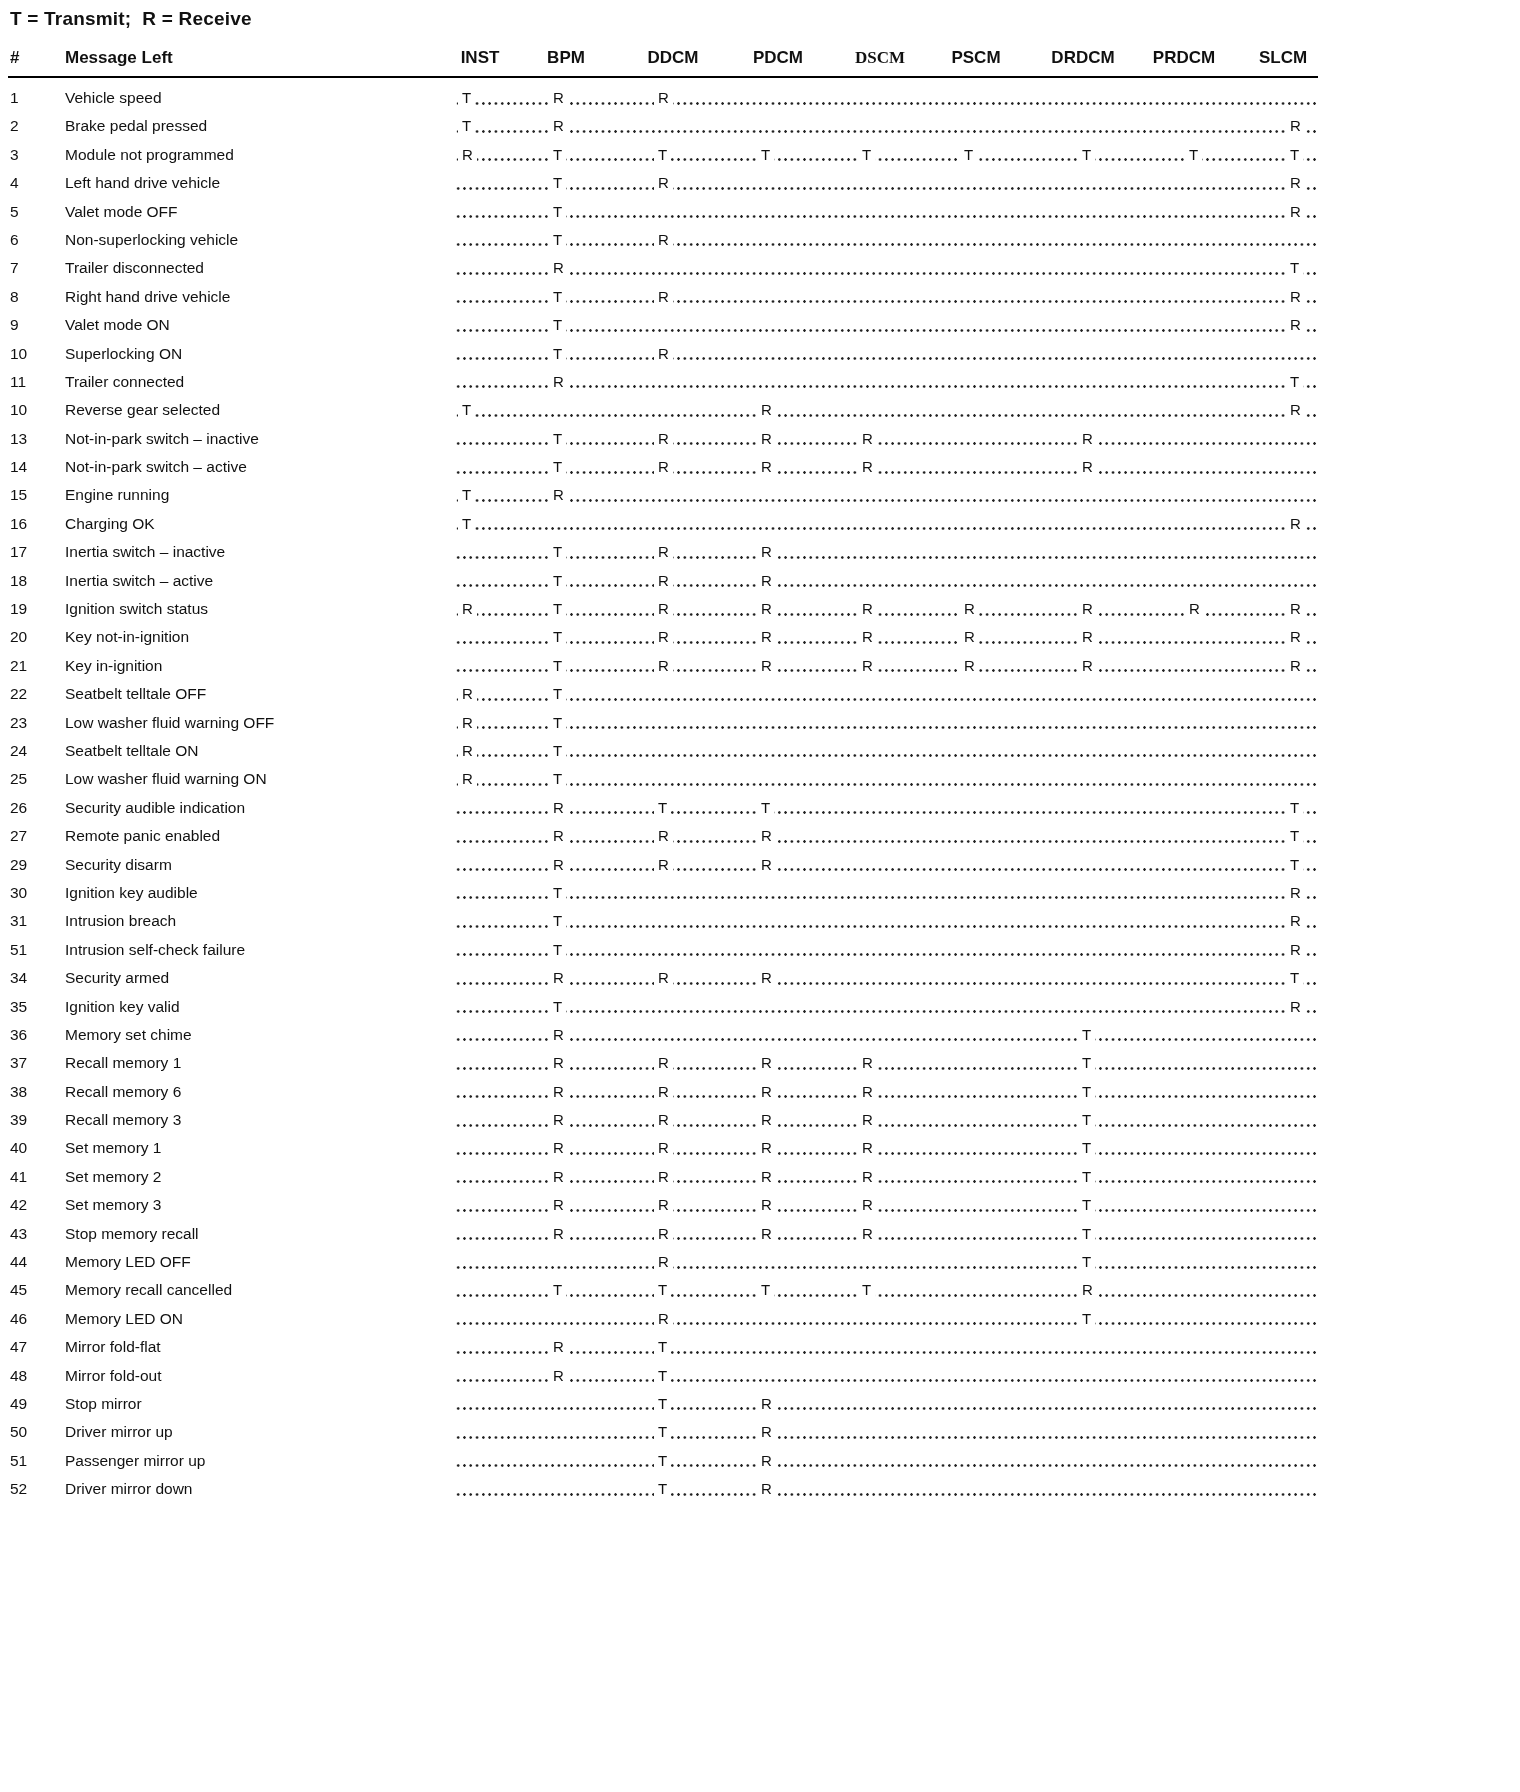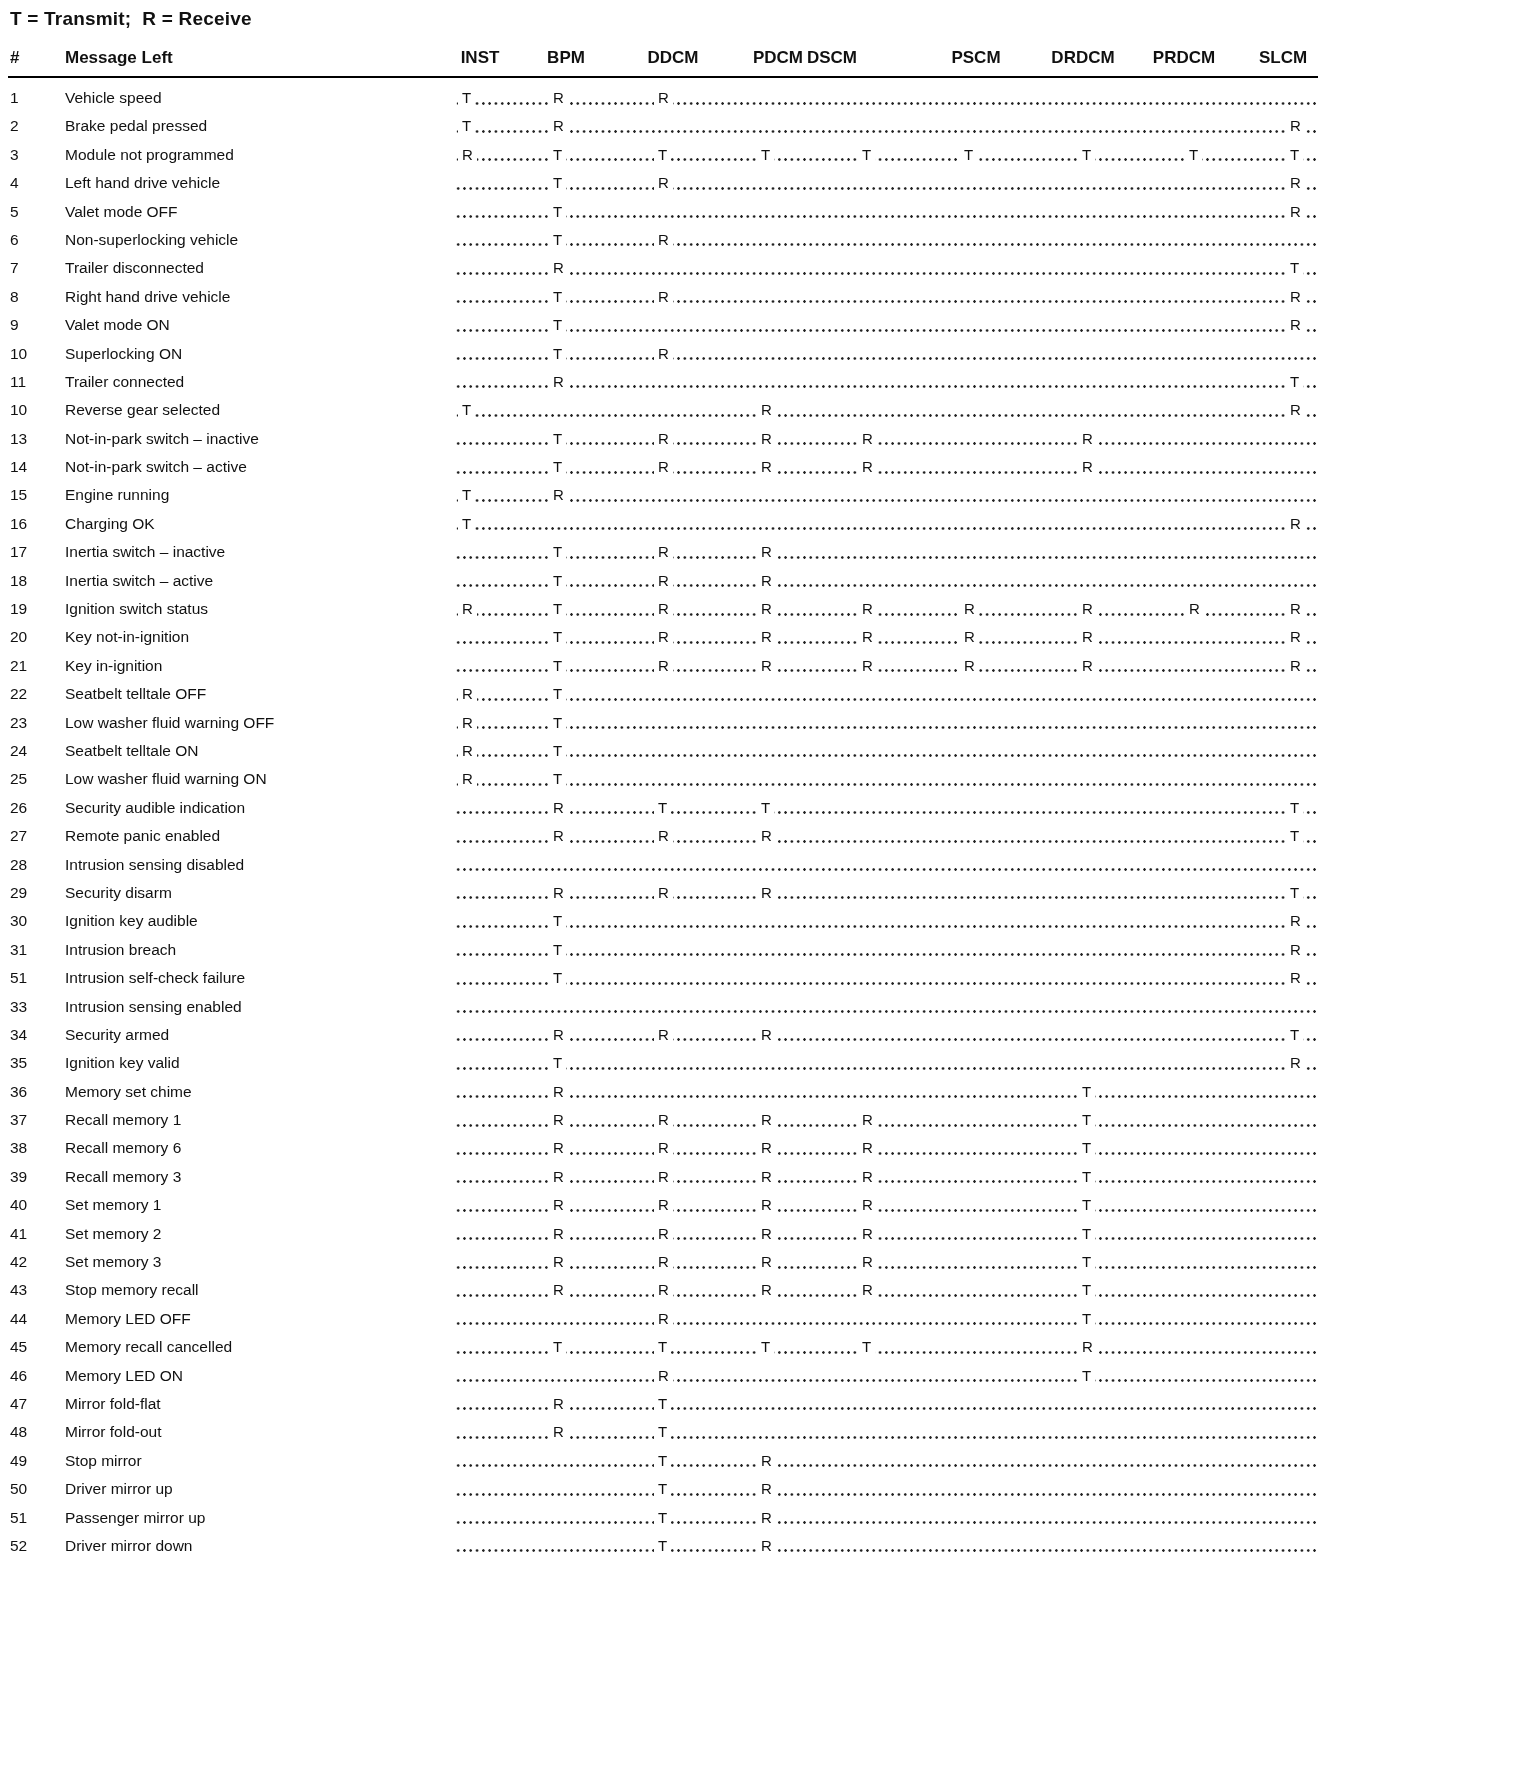--- a/index.html
+++ b/index.html
@@ -46,21 +46,21 @@
   <div class="legend">T = Transmit;  R = Receive</div>
 
   <div class="thead">
     <span class="h-num">#</span>
     <span class="h-name">Message Left</span>
     <div id="module-headers">
         <span class="h-mod" style="left: 480px;">INST</span>
         <span class="h-mod" style="left: 566px;">BPM</span>
         <span class="h-mod" style="left: 673px;">DDCM</span>
         <span class="h-mod" style="left: 778px;">PDCM</span>
-        <span class="h-mod" style="left: 832px;">DSCM</span>
+        <span class="h-mod" style="left: 880px; font-family: Liberation Serif, serif;">DSCM</span>
         <span class="h-mod" style="left: 976px;">PSCM</span>
         <span class="h-mod" style="left: 1083px;">DRDCM</span>
         <span class="h-mod" style="left: 1178px; padding-left: 12px;">PRDCM</span>
         <span class="h-mod" style="left: 1283px;">SLCM</span>
       </div>
   </div>
 
   <div class="rule"></div>
 
   <div class="tbody" id="table-body">
@@ -315,25 +315,20 @@
         <span class="num">27</span>
         <span class="name">Remote panic enabled</span>
         <div class="grid">
           <span class="cell" style="left: 94px;">R</span>
           <span class="cell" style="left: 199px;">R</span>
           <span class="cell" style="left: 302px;">R</span>
           <span class="cell" style="left: 831px;">T</span>
         </div>
       </div>
       <div class="row">
-        <span class="num">28</span>
-        <span class="name">Intrusion sensing disabled</span>
-        <div class="grid"></div>
-      </div>
-      <div class="row">
         <span class="num">29</span>
         <span class="name">Security disarm</span>
         <div class="grid">
           <span class="cell" style="left: 94px;">R</span>
           <span class="cell" style="left: 199px;">R</span>
           <span class="cell" style="left: 302px;">R</span>
           <span class="cell" style="left: 831px;">T</span>
         </div>
       </div>
       <div class="row">
@@ -352,25 +347,20 @@
           <span class="cell" style="left: 831px;">R</span>
         </div>
       </div>
       <div class="row">
         <span class="num">51</span>
         <span class="name">Intrusion self-check failure</span>
         <div class="grid">
           <span class="cell" style="left: 94px;">T</span>
           <span class="cell" style="left: 831px;">R</span>
         </div>
-      </div>
-      <div class="row">
-        <span class="num">33</span>
-        <span class="name">Intrusion sensing enabled</span>
-        <div class="grid"></div>
       </div>
       <div class="row">
         <span class="num">34</span>
         <span class="name">Security armed</span>
         <div class="grid">
           <span class="cell" style="left: 94px;">R</span>
           <span class="cell" style="left: 199px;">R</span>
           <span class="cell" style="left: 302px;">R</span>
           <span class="cell" style="left: 831px;">T</span>
         </div>

